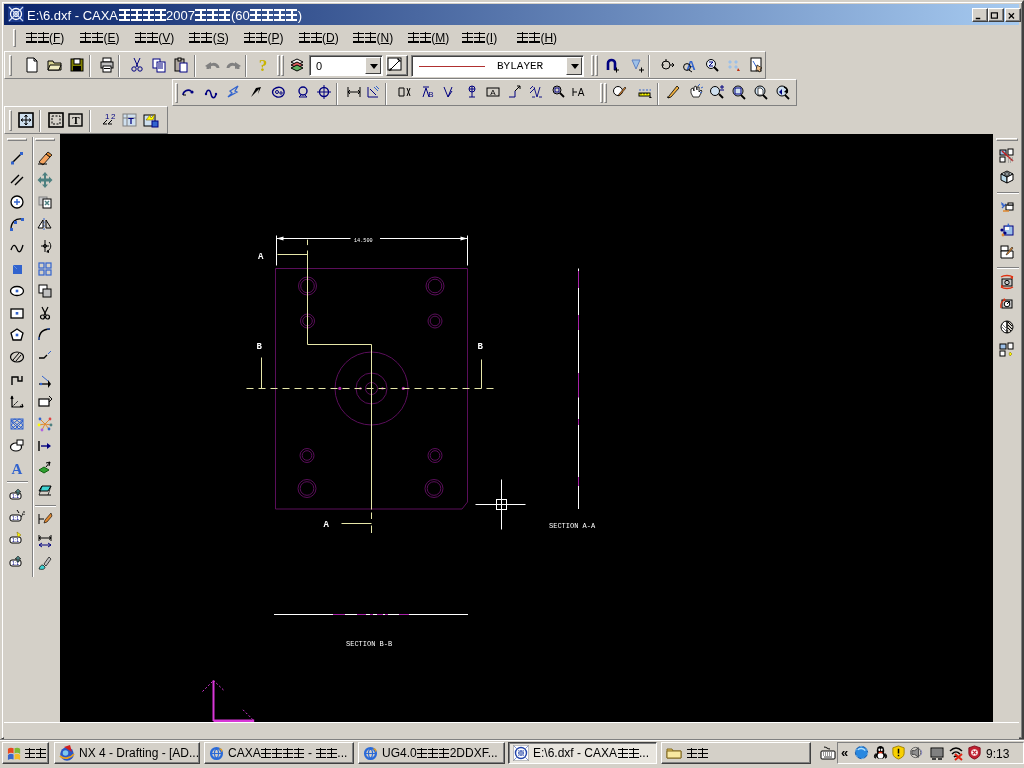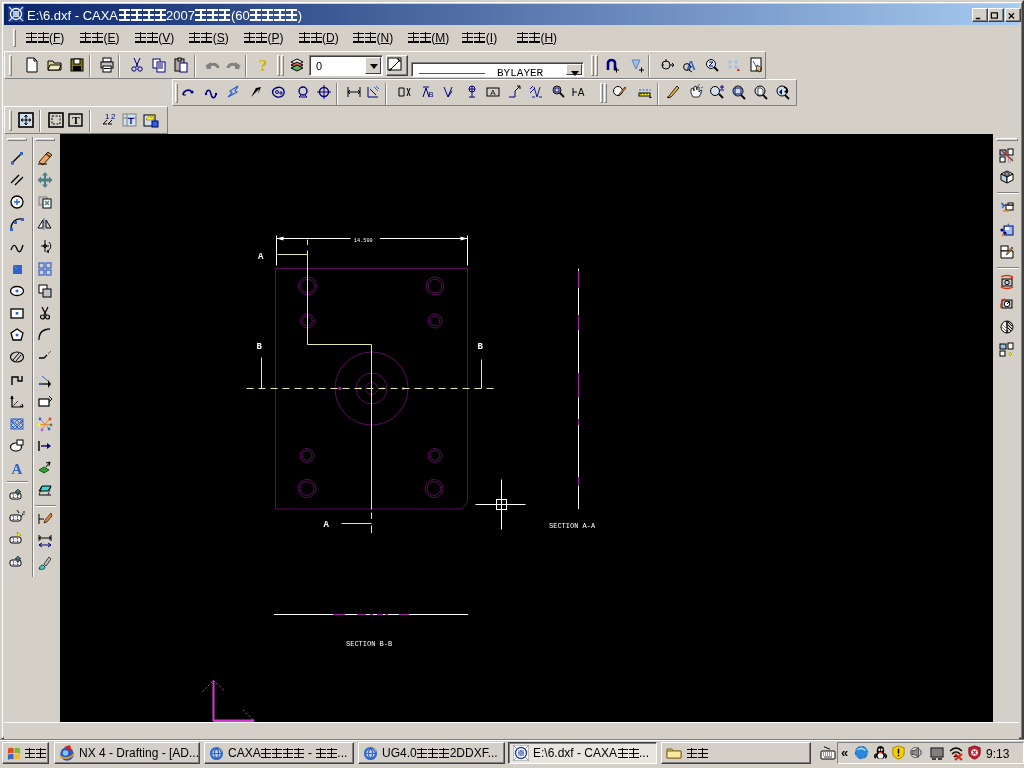--- a/index.html
+++ b/index.html
@@ -120,21 +120,21 @@
     <div class="combo" style="left:304px;top:3px;width:74px;height:21px">
       <span style="position:absolute;left:6px;top:4px;font-size:11px">0</span>
       <div class="drop"></div>
     </div>
     <div class="abs btn3" style="left:381px;top:3px;width:22px;height:21px"><svg width="16" height="16" viewBox="0 0 16 16">
         <rect x="1" y="2" width="13" height="12" fill="#fff" stroke="#000"></rect>
         <path d="M4 13L12 5" stroke="#000"></path>
         <path d="M10 3l3 3 1-1-3-3z" fill="#000"></path>
         <path d="M2 15l3-1-2-2z" fill="#000"></path>
       </svg></div>
-    <div class="combo" style="left:406px;top:10px;width:173px;height:15px">
+    <div class="combo" style="left:406px;top:3px;width:173px;height:22px">
       <div style="position:absolute;left:7px;top:10px;width:66px;height:1px;background:#b03030"></div>
       <span style="position:absolute;left:85px;top:4px;font-size:11px;font-family:'Liberation Mono',monospace">BYLAYER</span>
       <div class="drop"></div>
     </div>
     <div class="grip" style="left:586px;top:3px;height:21px"></div>
     <div class="grip" style="left:590px;top:3px;height:21px"></div>
     <div class="ic" style="left:600px;top:5px"><svg width="16" height="16" viewBox="0 0 16 16">
         <path d="M3 13V6c0-4 7-4 7 0v7" fill="none" stroke="#000080" stroke-width="2.6"></path>
         <path d="M9 13h5M11.5 10.5v5" stroke="#000"></path>
       </svg></div>

